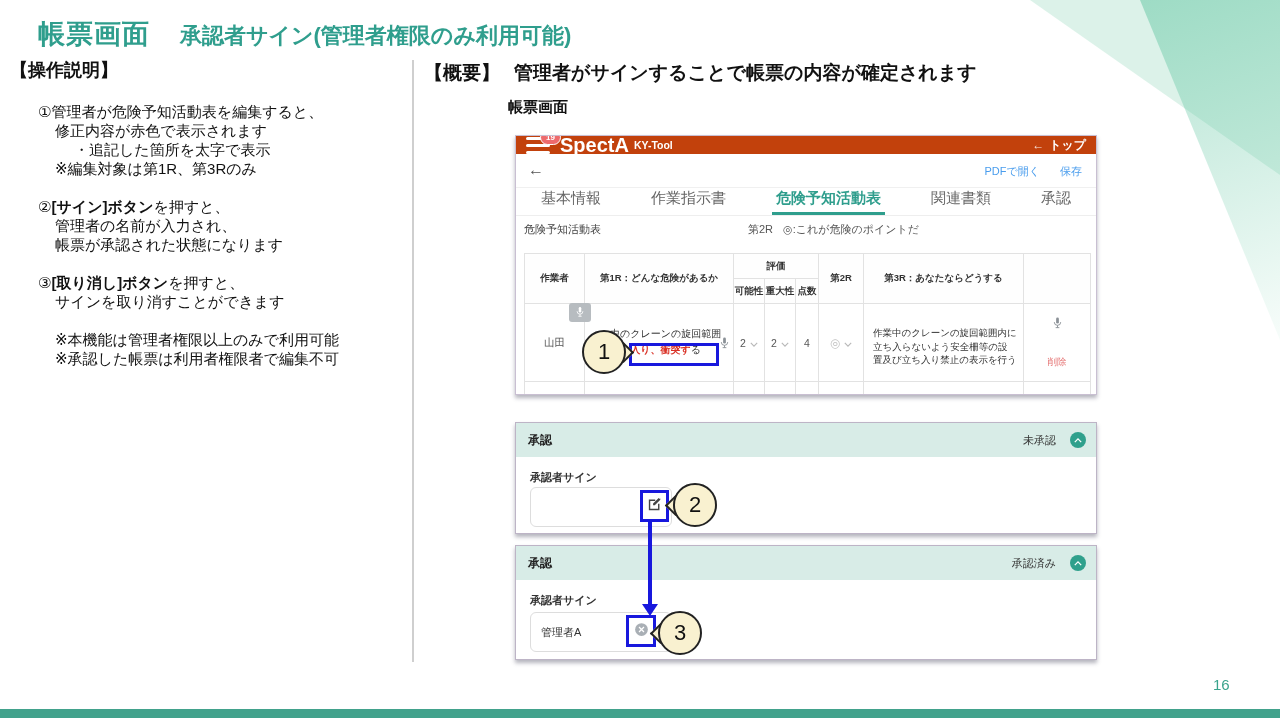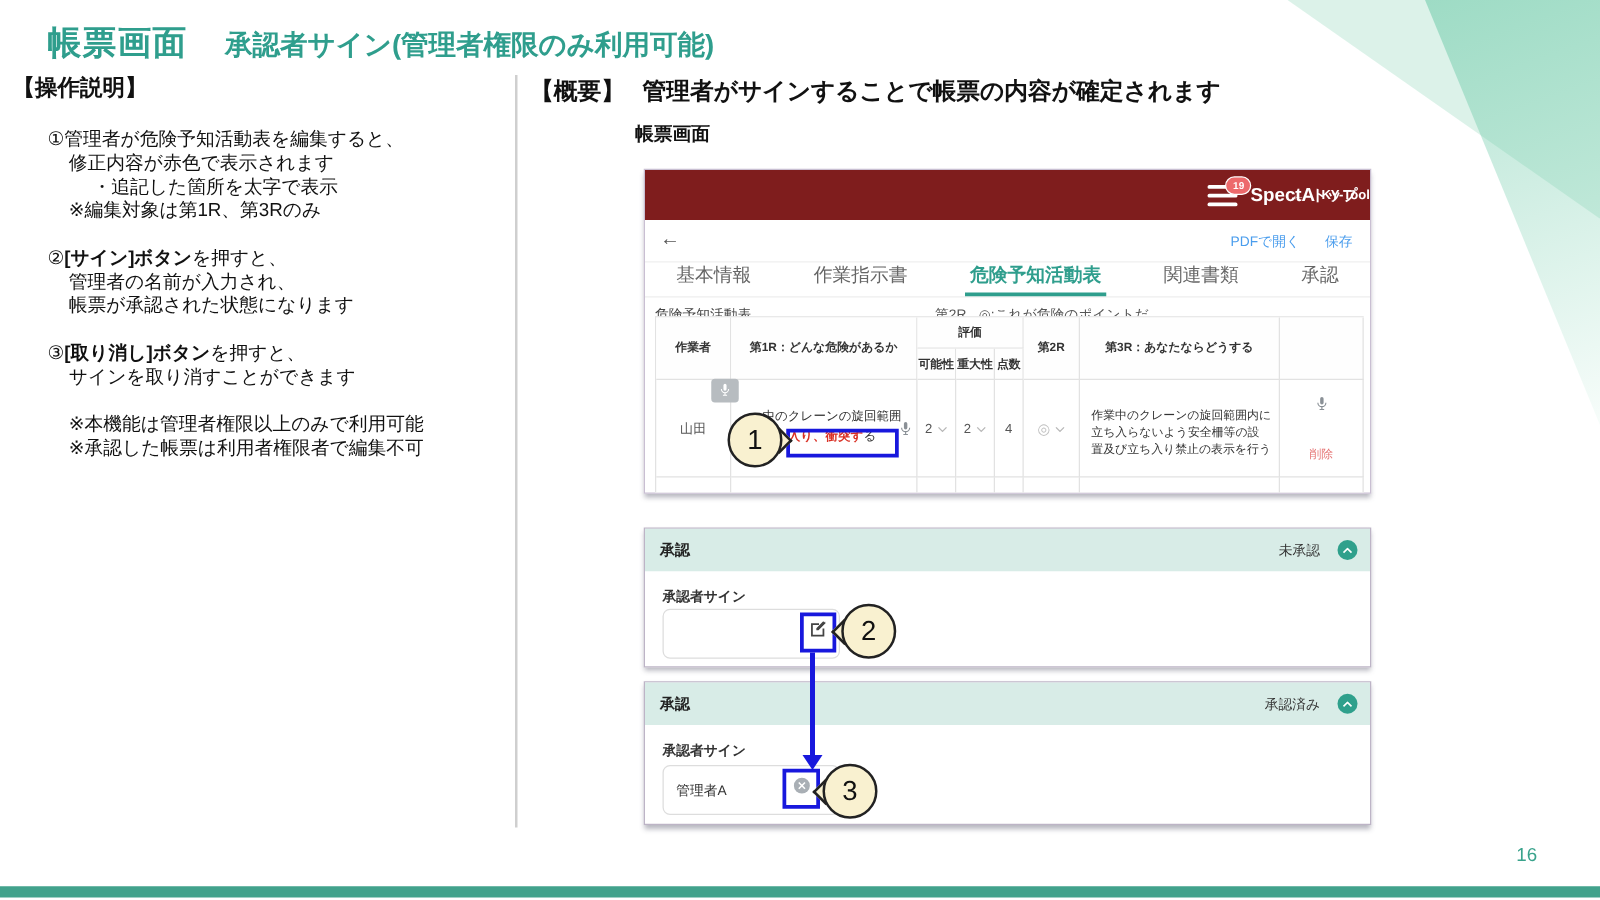--- a/index.html
+++ b/index.html
@@ -31,27 +31,27 @@
 
   
   .overview{position:absolute;left:424px;top:60px;display:flex;gap:14px;align-items:baseline;}
   .ov-head,.ov-text{font-size:19px;font-weight:bold;color:#111;}
   .shot-label{position:absolute;left:508px;top:98px;font-size:15px;font-weight:bold;color:#111;}
 
   
   .app{position:absolute;left:515px;top:135px;width:580px;height:258px;background:#fff;
        border:1px solid #c9bfd2;box-shadow:0 3px 4px rgba(90,90,110,.45);overflow:hidden;
        box-sizing:content-box;}
-  .app-header{height:40px;background:#7f1d1d;display:flex;align-items:center;color:#fff;position:relative;justify-content:flex-end;}
+  .app-header{height:18px;background:#c2410c;display:flex;align-items:center;color:#fff;position:relative;}
   .hamburger{position:relative;margin-left:10px;width:24px;height:17px;display:flex;flex-direction:column;justify-content:space-between;cursor:pointer;}
   .hamburger i{display:block;height:3px;background:#fff;border-radius:2px;}
   .menu-badge{position:absolute;top:-7px;left:14px;min-width:15px;height:13px;padding:0 2px;
     background:#ed6a6c;border:1.5px solid #fff;border-radius:8px;font-size:8px;font-weight:bold;
     color:#fff;display:flex;align-items:center;justify-content:center;}
-  .brand{margin-left:10px;font-size:15px;font-weight:bold;}
+  .brand{margin-left:10px;font-size:20px;font-weight:bold;}
   .brand-sub{margin-left:5px;font-size:10.5px;font-weight:bold;}
   .top-nav{position:absolute;right:10px;font-size:12px;font-weight:bold;display:flex;gap:5px;align-items:center;cursor:pointer;}
   .top-nav .lt{font-weight:normal;opacity:.85;}
 
   .app-toolbar{height:33px;position:relative;border-bottom:1px solid #f0f0f0;}
   .tb-back{position:absolute;left:12px;top:7px;font-size:16px;color:#555;cursor:pointer;}
   .tb-title{position:absolute;left:0;right:0;top:9px;text-align:center;font-size:13px;font-weight:bold;color:#333;}
   .tb-links{position:absolute;right:14px;top:10px;display:flex;gap:20px;font-size:11px;color:#4a9ded;}
   .tb-links span{cursor:pointer;}
 

